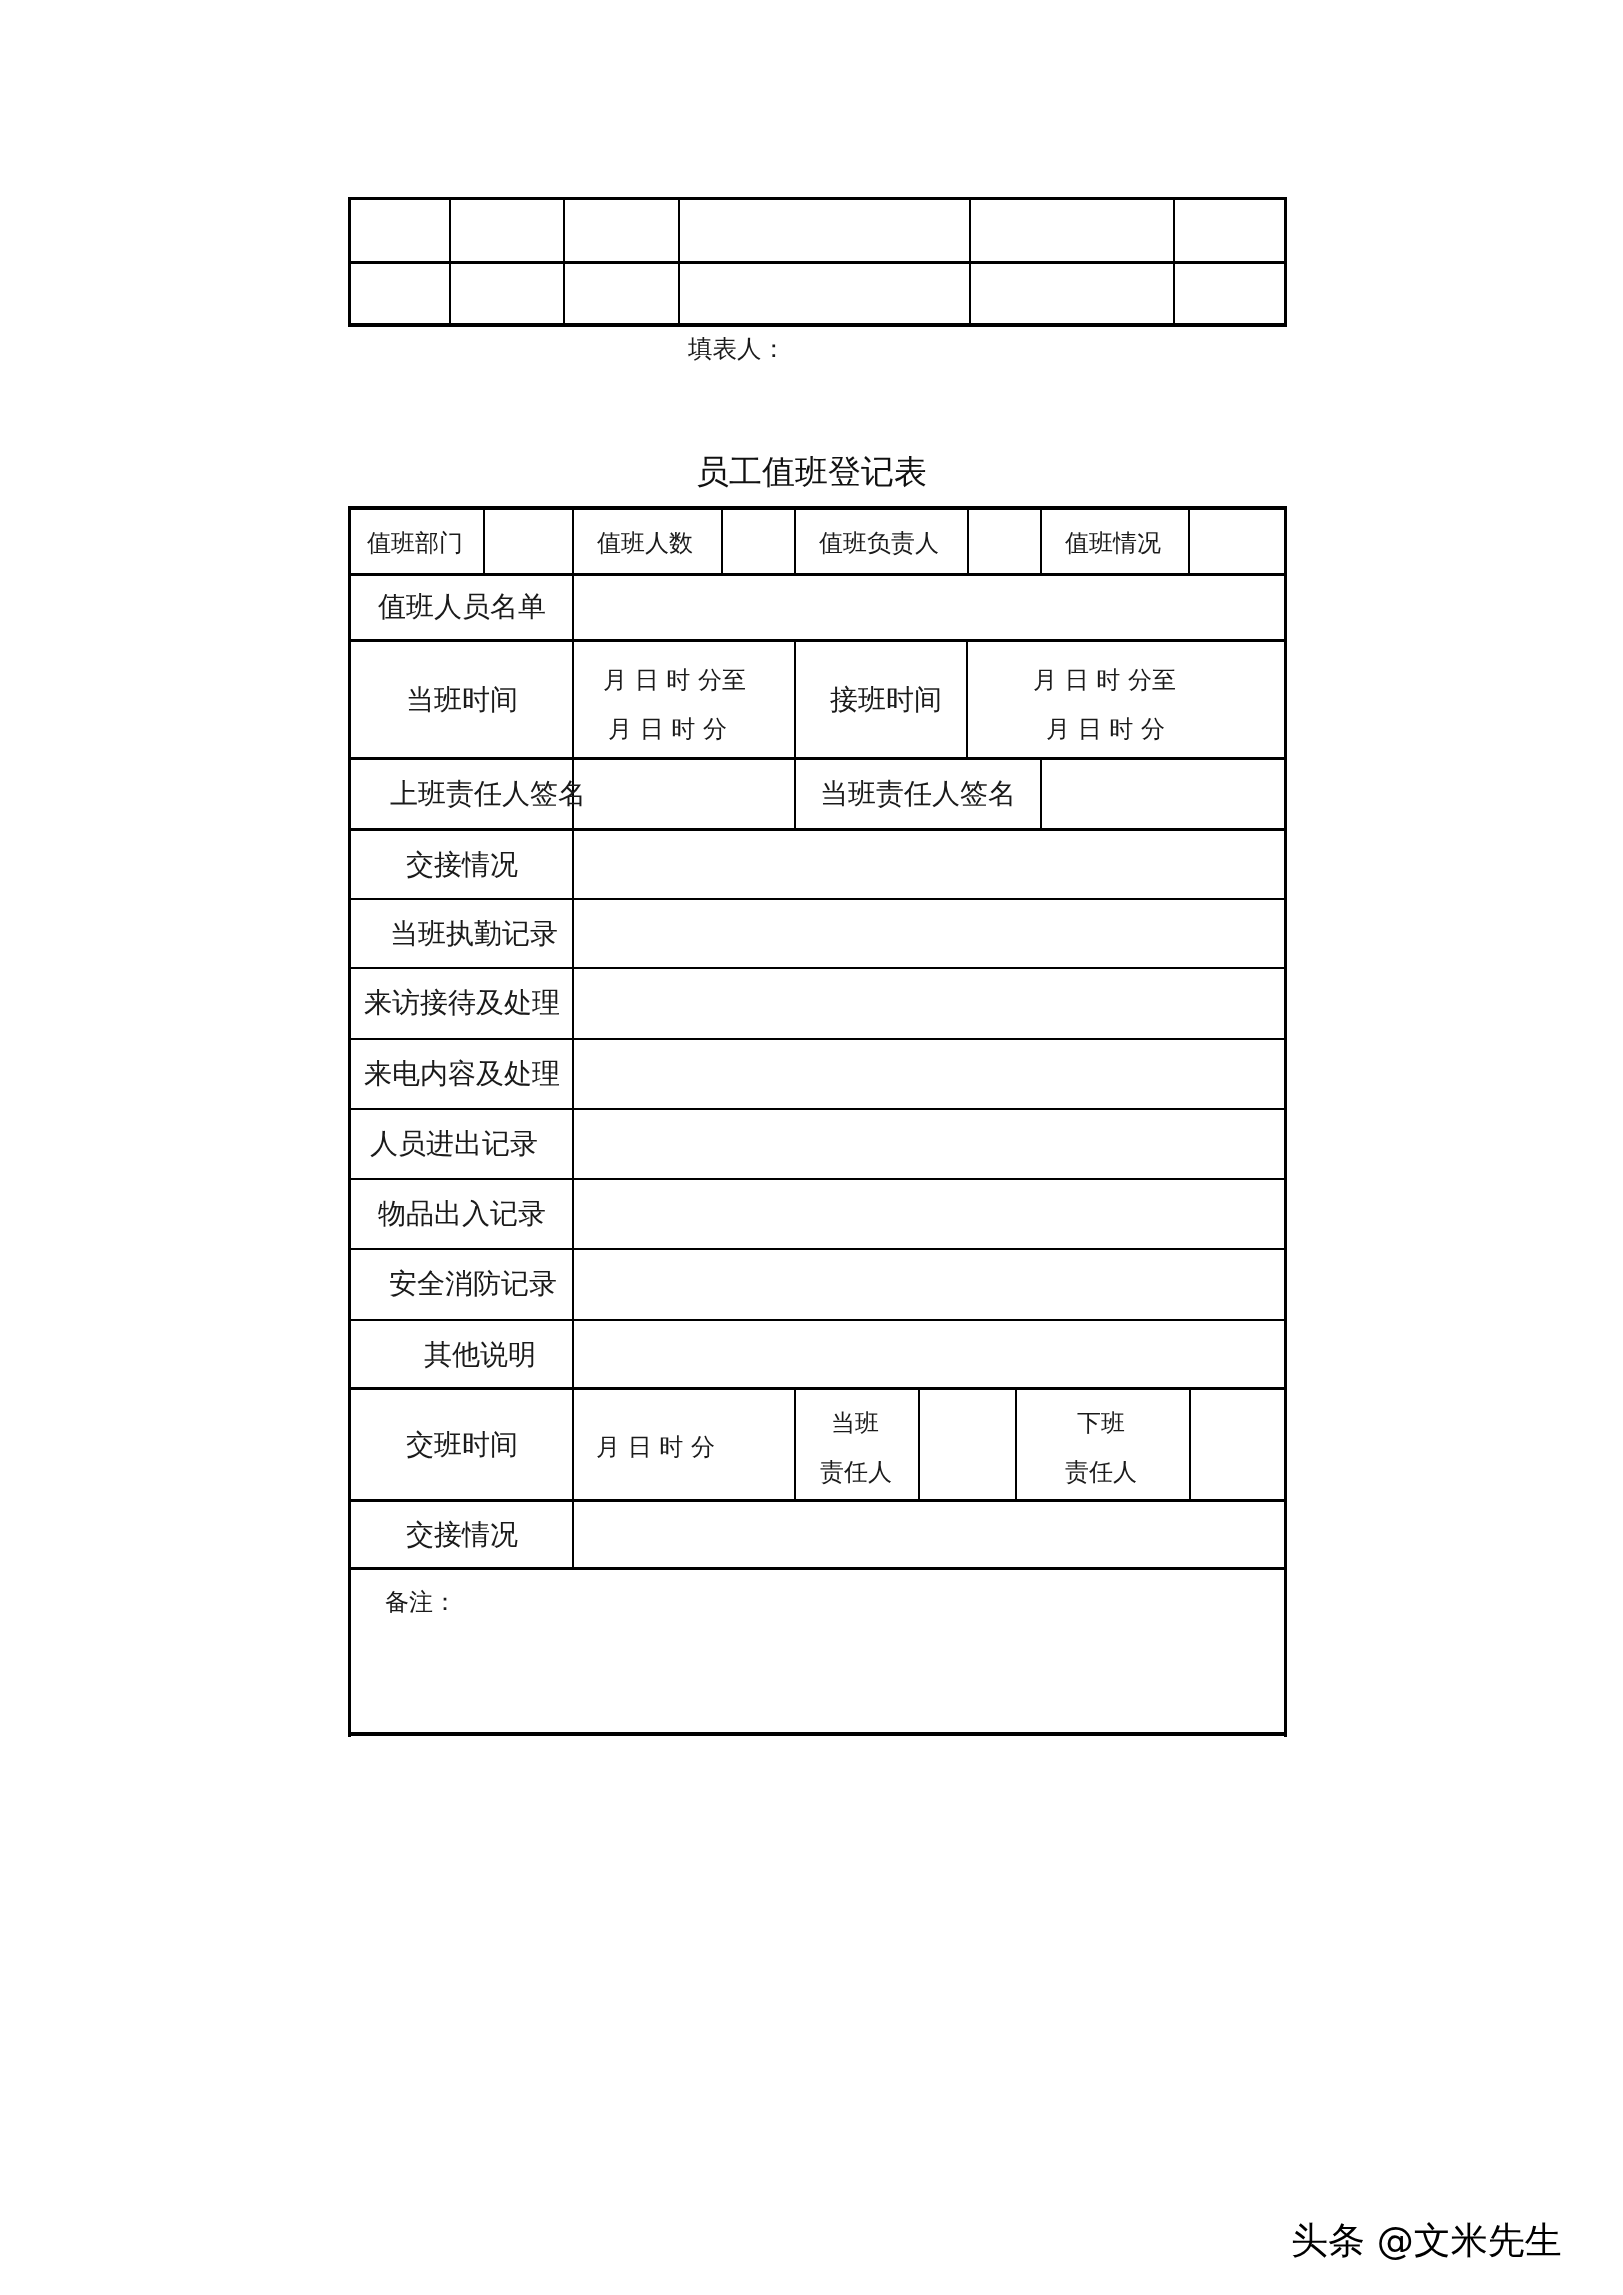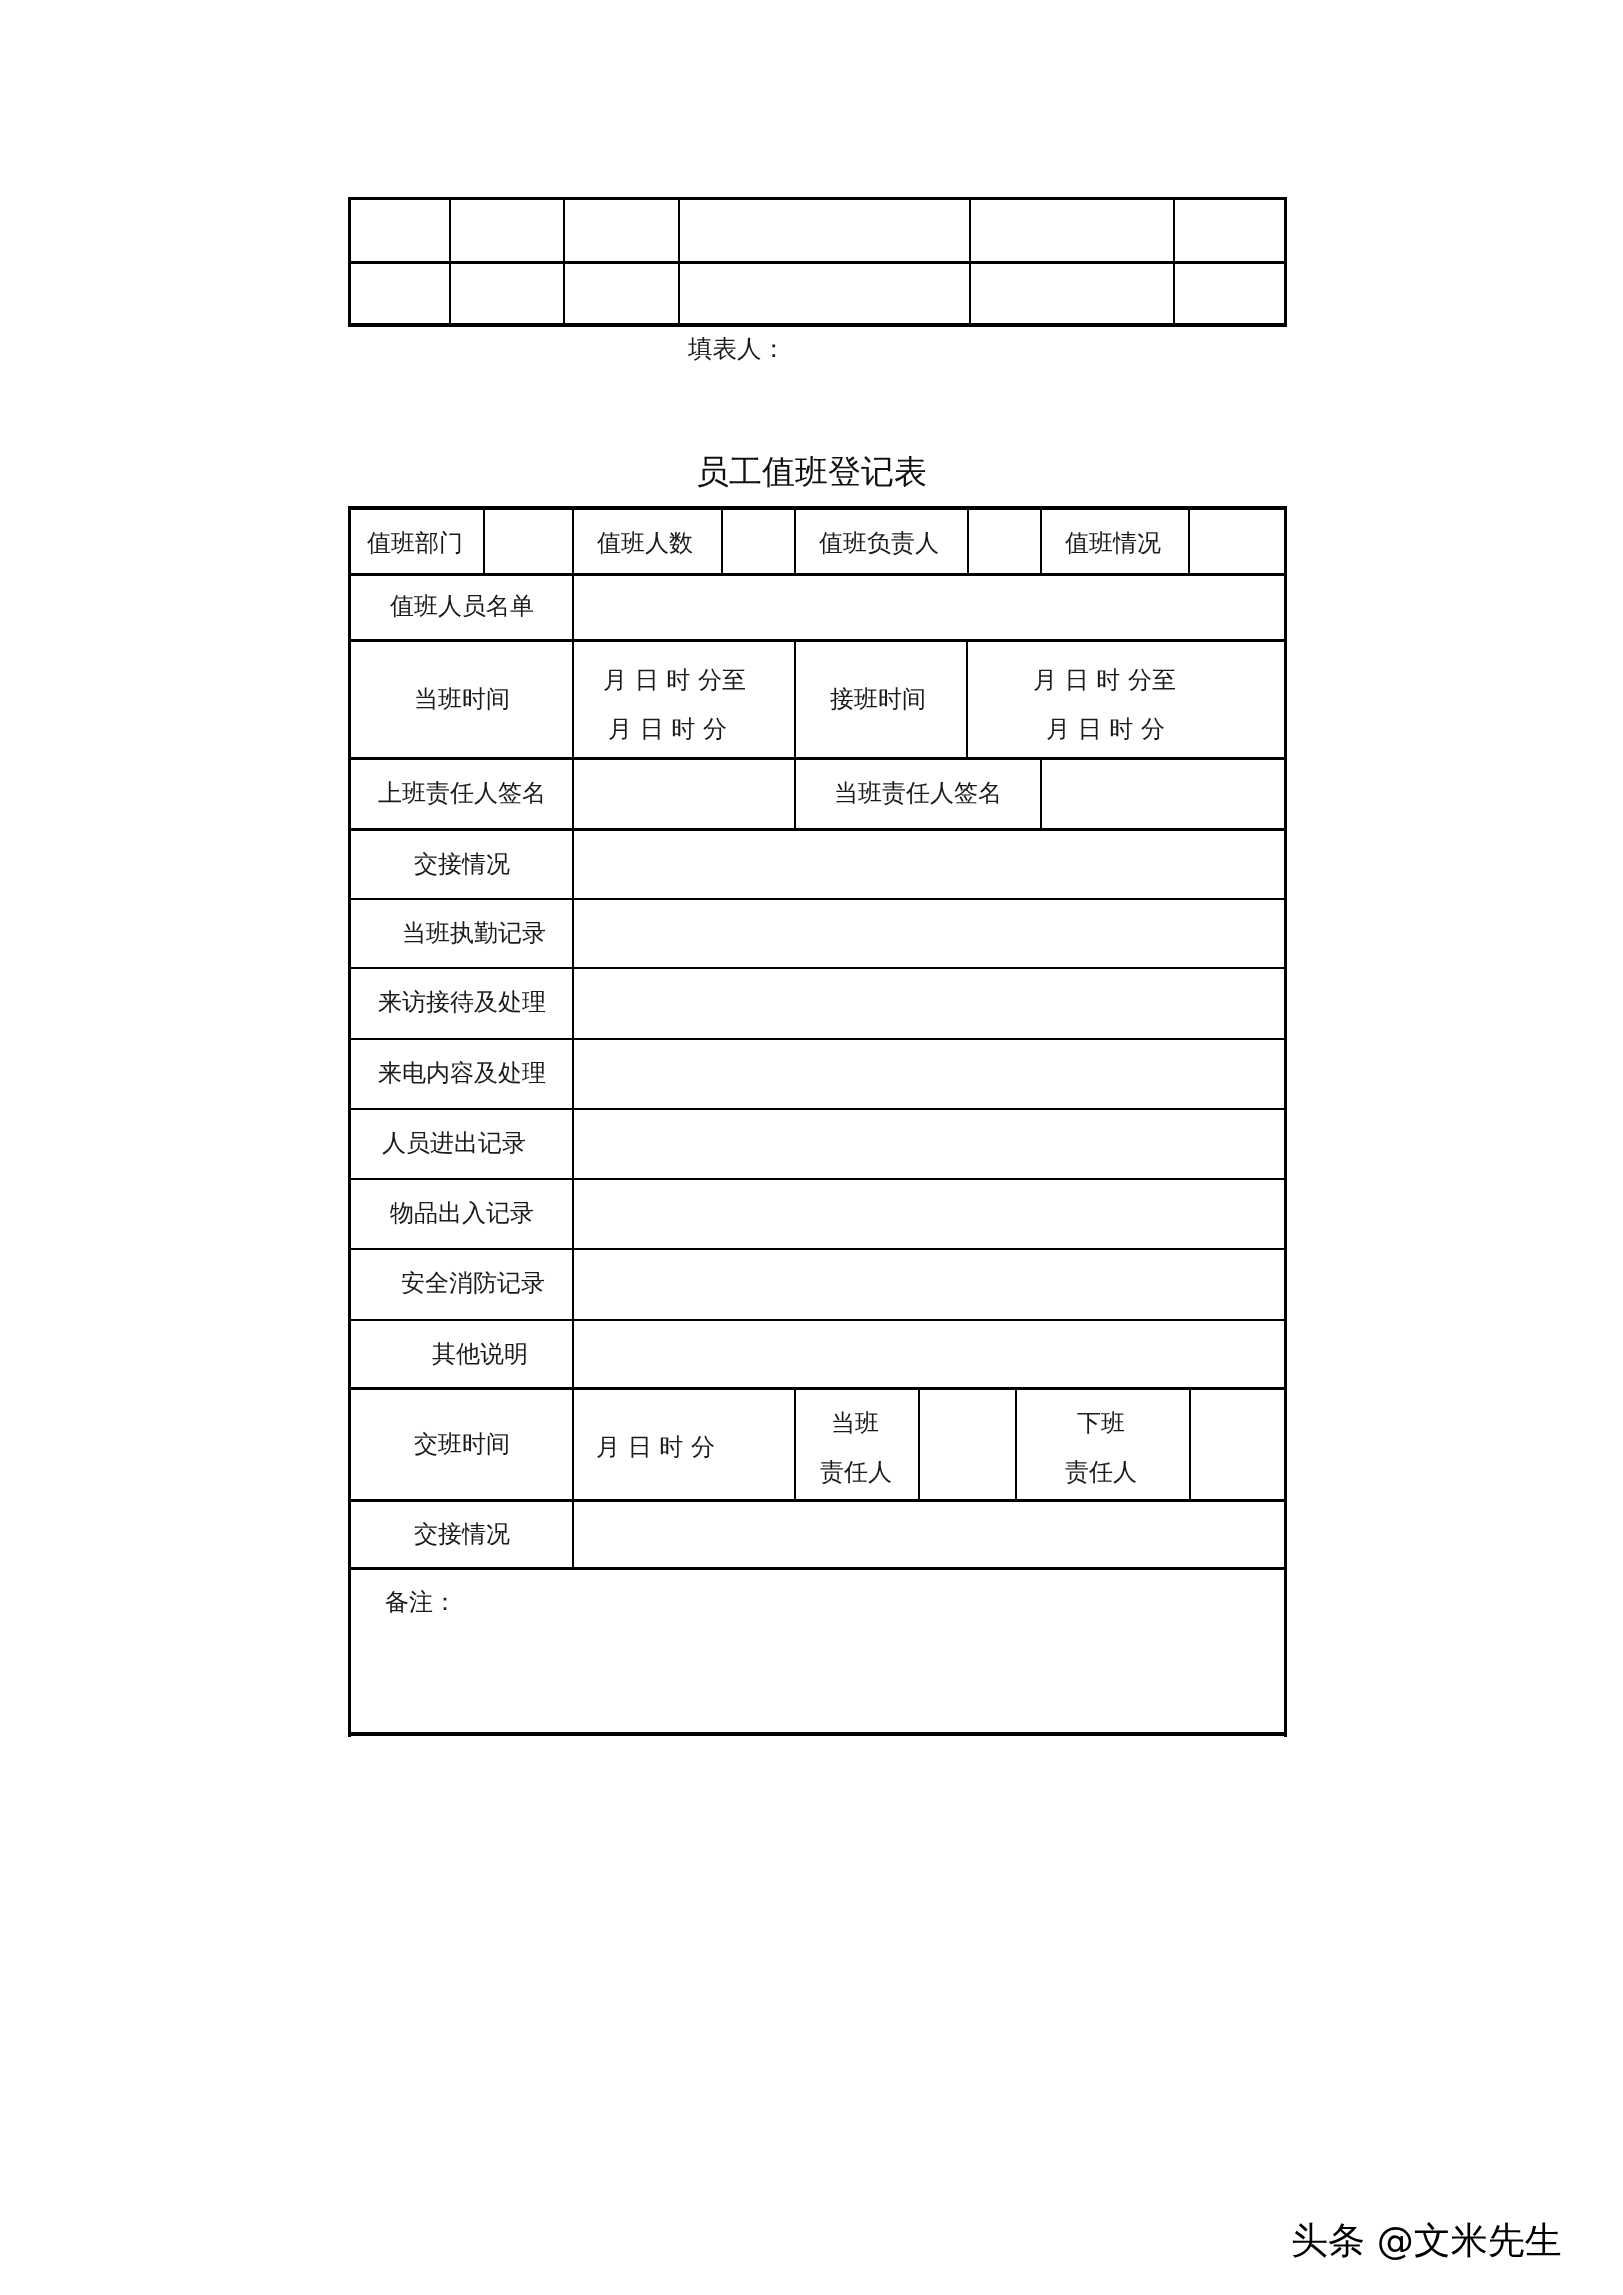--- a/index.html
+++ b/index.html
@@ -1,21 +1,21 @@
 <!DOCTYPE html>
 <html style="font-size:11px"><head>
 <meta charset="utf-8">
 <style>
   html, body { margin:0; padding:0; background:#ffffff; }
   body { width:1623px; height:2295px; position:relative; overflow:hidden;
          font-family:"DejaVu Serif","Liberation Serif",serif; color:#111; }
   .ln { position:absolute; background:#000; }
   .t { position:absolute; font-size:24px; line-height:1; white-space:nowrap; color:#1a1a1a; }
   .c { position:absolute; display:flex; align-items:center; justify-content:center; text-align:center;
-       font-size:24px; color:#1a1a1a; white-space:pre; line-height:1.9; }
+       font-size:28px; color:#1a1a1a; white-space:pre; line-height:1.9; }
   .cell { position:absolute; }
   .title { position:absolute; font-size:33px; left:0; width:1623px; text-align:center; color:#111; }
   .wm { position:absolute; font-family:"DejaVu Sans","Liberation Sans",sans-serif; font-size:37px; color:#000; }
 </style>
 </head>
 <body>
 
 <div>
   <div class="ln" style="left:348px;top:197px;width:939px;height:3.4px;"></div>
   <div class="ln" style="left:348px;top:261px;width:939px;height:2.7px;"></div>
@@ -91,21 +91,21 @@
   <div class="cell" style="left:574px;top:642px;width:220px;height:116px;">
     <div class="t" style="left:29px;top:26px;">月 日 时 分至</div>
     <div class="t" style="left:34px;top:75px;">月  日  时  分</div>
   </div>
   <div class="c" style="left:796px;top:642px;width:170px;height:116px;justify-content:flex-start;padding-left:34px;box-sizing:border-box;align-items:center;">接班时间</div>
   <div class="cell" style="left:968px;top:642px;width:316px;height:116px;">
     <div class="t" style="left:65px;top:26px;">月  日  时 分至</div>
     <div class="t" style="left:78px;top:75px;">月  日  时  分</div>
   </div>
 
-  <div class="c" style="left:352px;top:760px;width:220px;height:68px;">上班责任人签名</div>
+  <div class="c" style="left:352px;top:760px;width:220px;height:68px;padding-left:26px;">上班责任人签名</div>
   <div class="cell" style="left:574px;top:760px;width:220px;height:68px;"></div>
   <div class="c" style="left:796px;top:760px;width:244px;height:68px;">当班责任人签名</div>
   <div class="cell" style="left:1042px;top:760px;width:242px;height:68px;"></div>
 
   <div class="c" style="left:352px;top:831px;width:220px;height:67px;">交接情况</div>
   <div class="cell" style="left:574px;top:831px;width:710px;height:67px;"></div>
 
   <div class="c" style="left:352px;top:900px;width:244px;height:67px;">当班执勤记录</div>
   <div class="cell" style="left:574px;top:900px;width:710px;height:67px;"></div>
 

